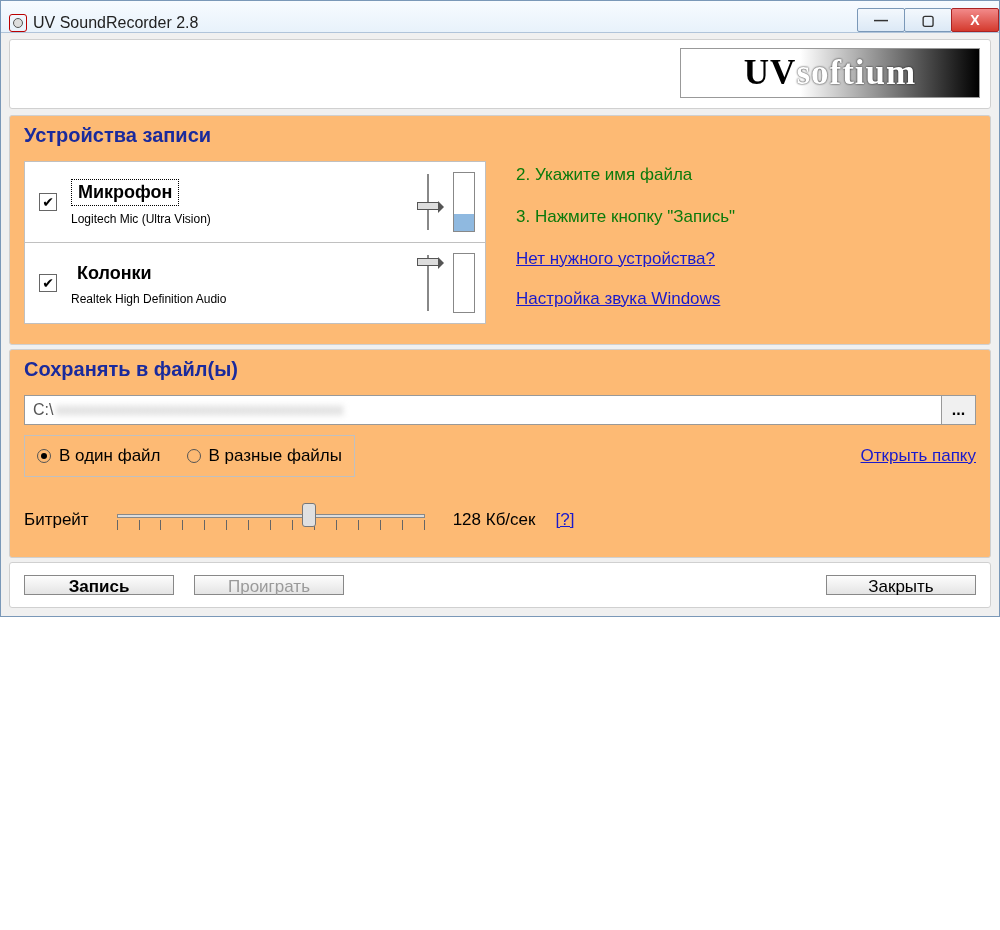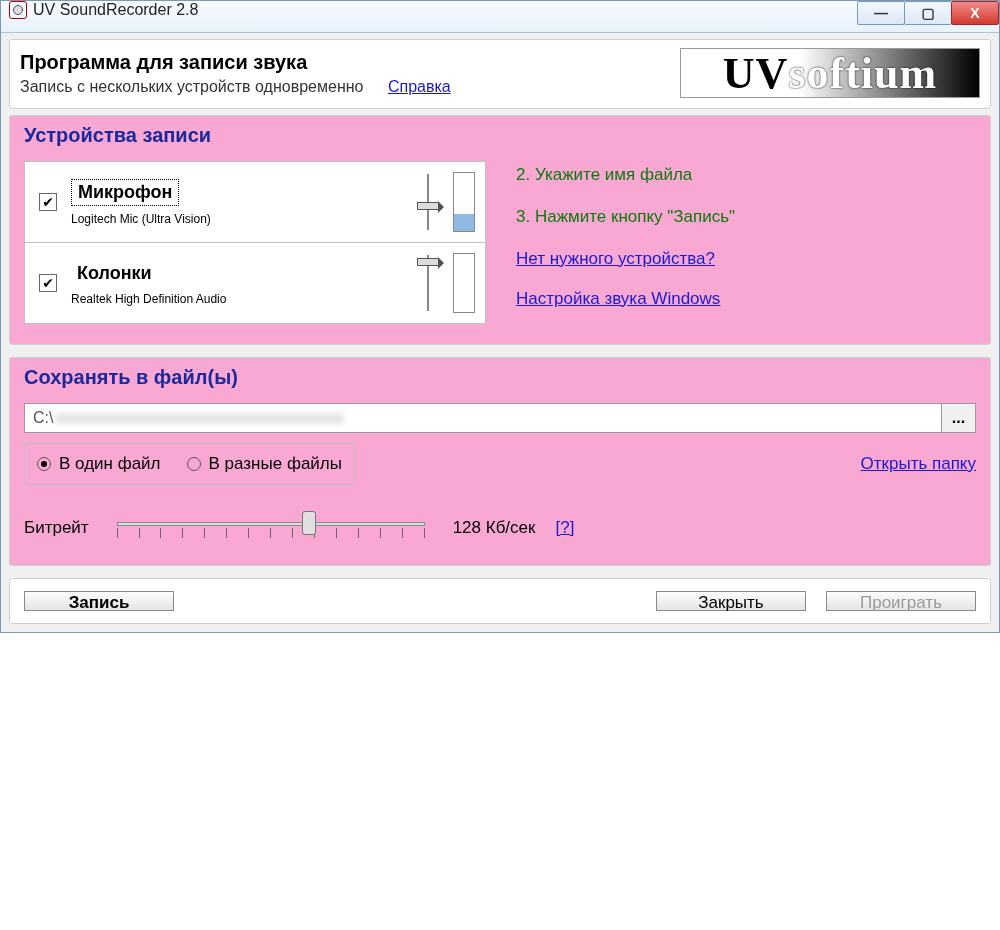--- a/index.html
+++ b/index.html
@@ -14,21 +14,21 @@
     width: 1000px;
     border: 1px solid #7a98b8;
     background: #fff;
     margin: 0 auto;
   }
   .titlebar {
     height: 32px;
     background: linear-gradient(#f7fbff,#e8f2fb);
     border-bottom: 1px solid #b0c4da;
     display: flex;
-    align-items: flex-start;
+    align-items: flex-end;
     padding-left: 8px;
   }
   .app-icon {
     width: 18px; height: 18px;
     border: 1px solid #b00;
     border-radius: 3px;
     margin-right: 6px;
     display:flex;align-items:center;justify-content:center;
   }
   .app-icon span {
@@ -71,34 +71,34 @@
   .header-sub {
     font-size:16px;color:#333;
   }
   .help-link { color:#1a1acc;text-decoration:underline;margin-left:20px;cursor:pointer;}
   .logo {
     margin-left:auto;
     width:300px;height:50px;
     background:linear-gradient(to right,#fff 0%, #fff 40%, #000 100%);
     color:#000;
     font-family:"Times New Roman",serif;
-    font-size:44px;font-weight:bold;
+    font-size:35px;font-weight:bold;
     display:flex;align-items:center;justify-content:center;
     border:1px solid #999;
     letter-spacing:1px;
   }
   .logo span.light { color:#000; }
   .logo span.dark { color:#fff; text-shadow:0 0 2px #000;}
 
   .devices-box, .save-box {
-    background:#f9a8d4;
+    background:#fdba74;
     border:1px solid #d0d0d0;
     border-radius:3px;
     padding:8px 14px 20px 14px;
-    margin-bottom:12px;
+    margin-bottom:4px;
   }
   .section-title {
     color:#1a2a9c;
     font-size:20px;font-weight:bold;
     margin:0 0 14px 0;
   }
 
   .devices-inner {
     display:flex;
   }
@@ -254,25 +254,20 @@
     <div class="win-btns">
       <div class="win-btn">—</div>
       <div class="win-btn">▢</div>
       <div class="win-btn close">X</div>
     </div>
   </div>
 
   <div class="content">
 
     <div class="header-box">
-      <div class="header-text">
-        <h2>Программа для записи звука</h2>
-        <span class="header-sub">Запись с нескольких устройств одновременно</span>
-        <a class="help-link">Справка</a>
-      </div>
       <div class="logo">
         <span class="light">UV</span>
           <span class="dark">softium</span>
       </div>
     </div>
 
     <div class="devices-box">
       <div class="section-title">Устройства записи</div>
       <div class="devices-inner">
         <div class="dev-list" id="dev-list">
@@ -367,19 +362,19 @@
           <div class="bs-thumb" id="bs-thumb" style="left: 62%;"></div>
         </div>
         <span>128 Кб/сек</span>
         <a class="help-q">[?]</a>
       </div>
     </div>
 
     <div class="bottom-box">
       <div class="btn-row">
         <button class="btn primary">Запись</button>
+        <button class="btn disabled">Проиграть</button>
         <button class="btn right">Закрыть</button>
-        <button class="btn disabled">Проиграть</button>
       </div>
     </div>
 
   </div>
 </div>
 
 </body></html>

